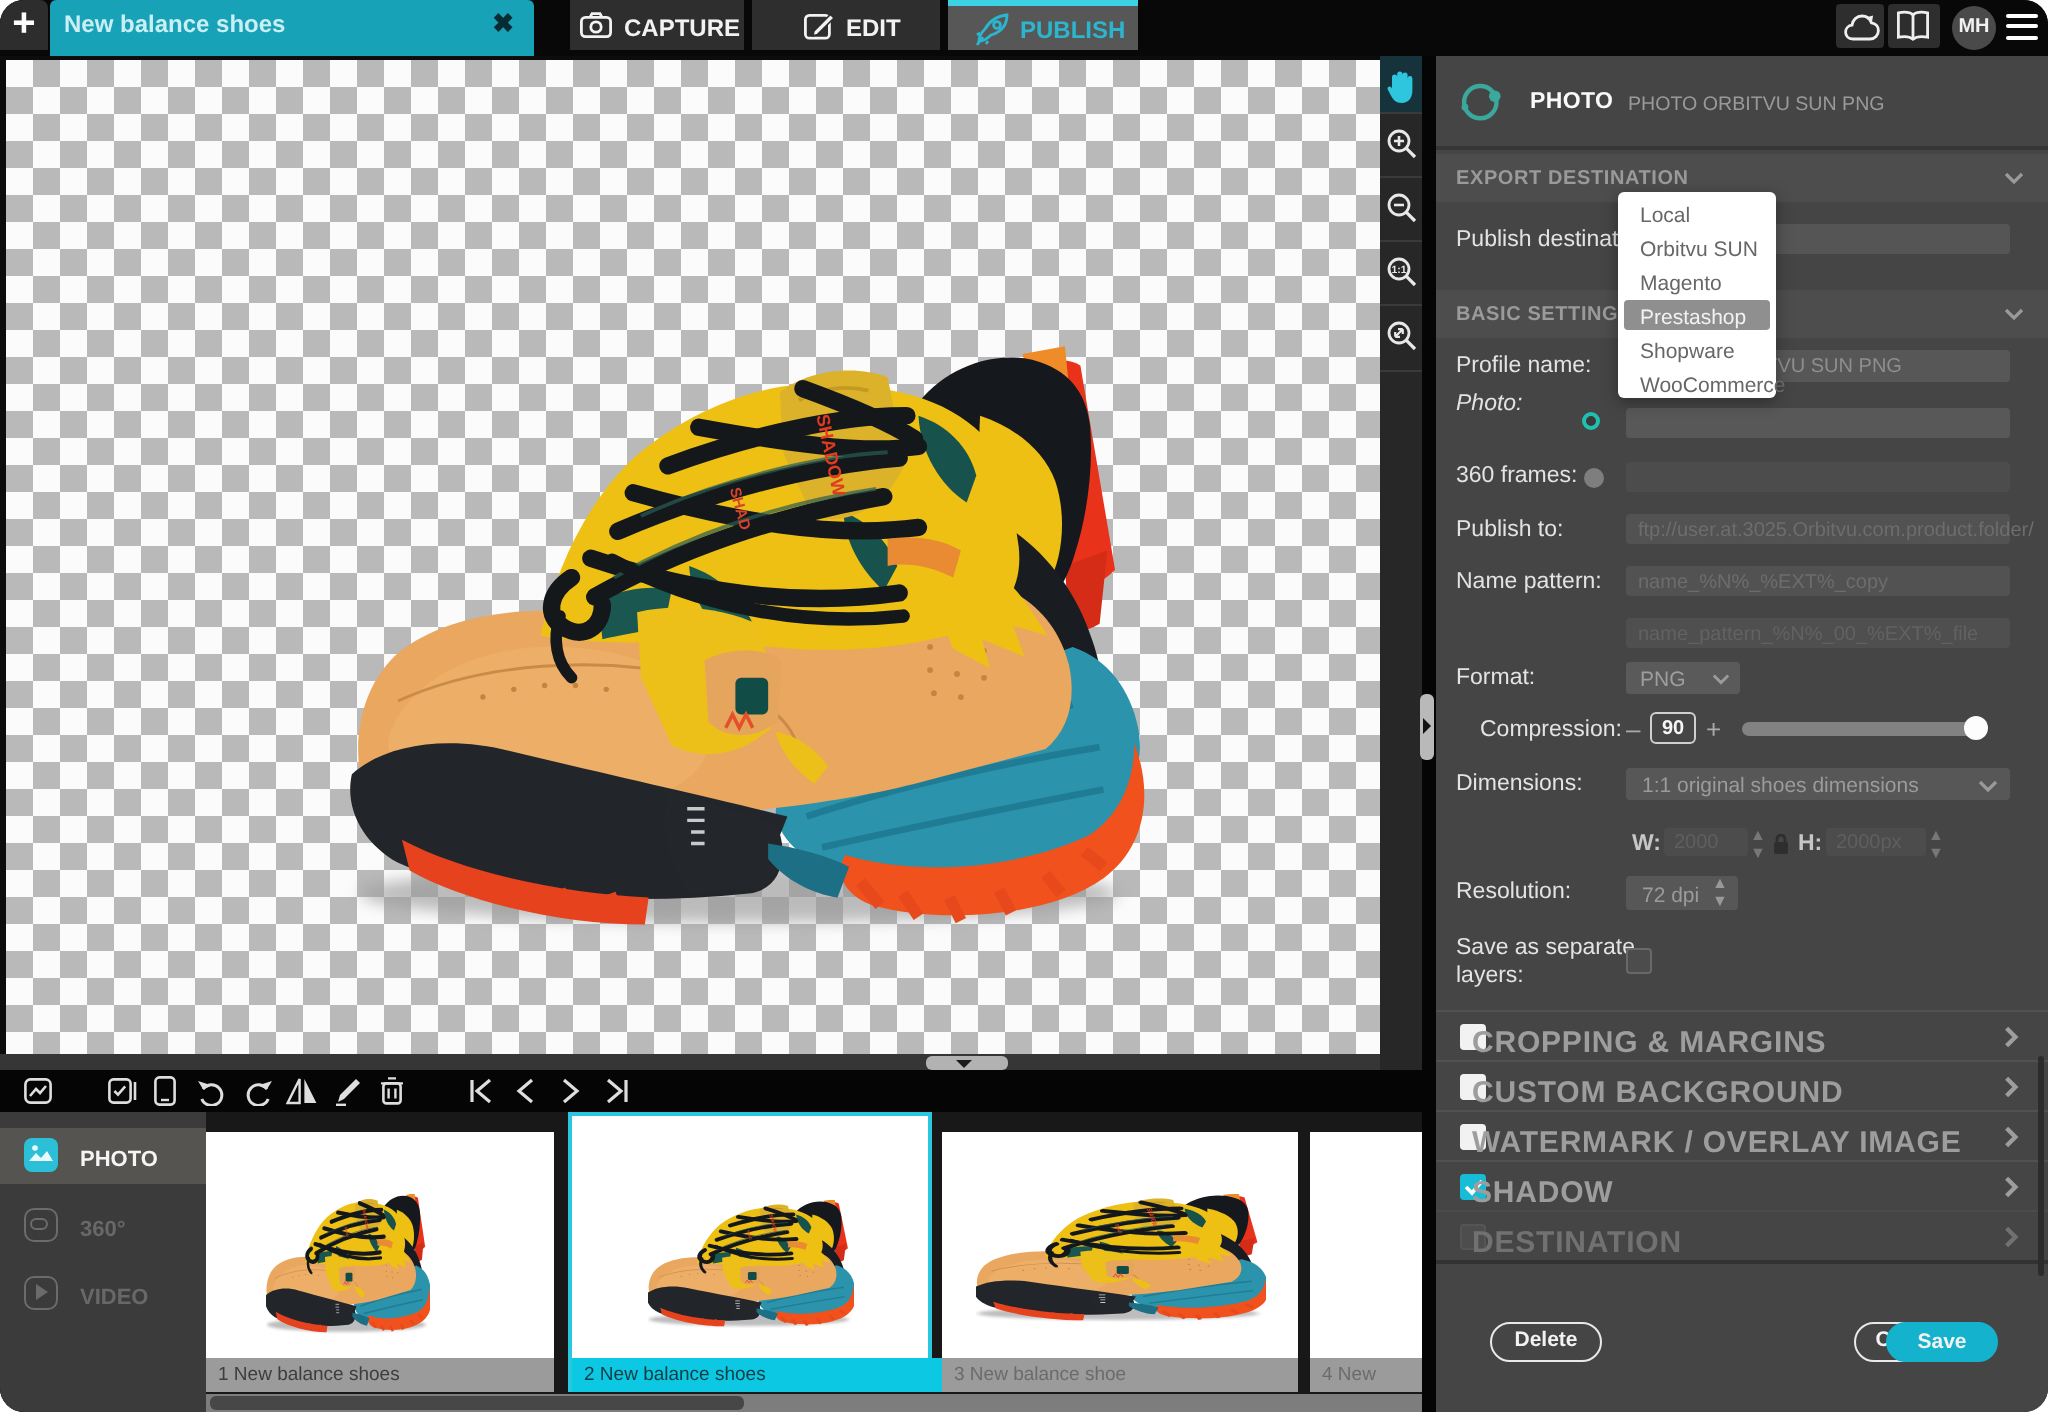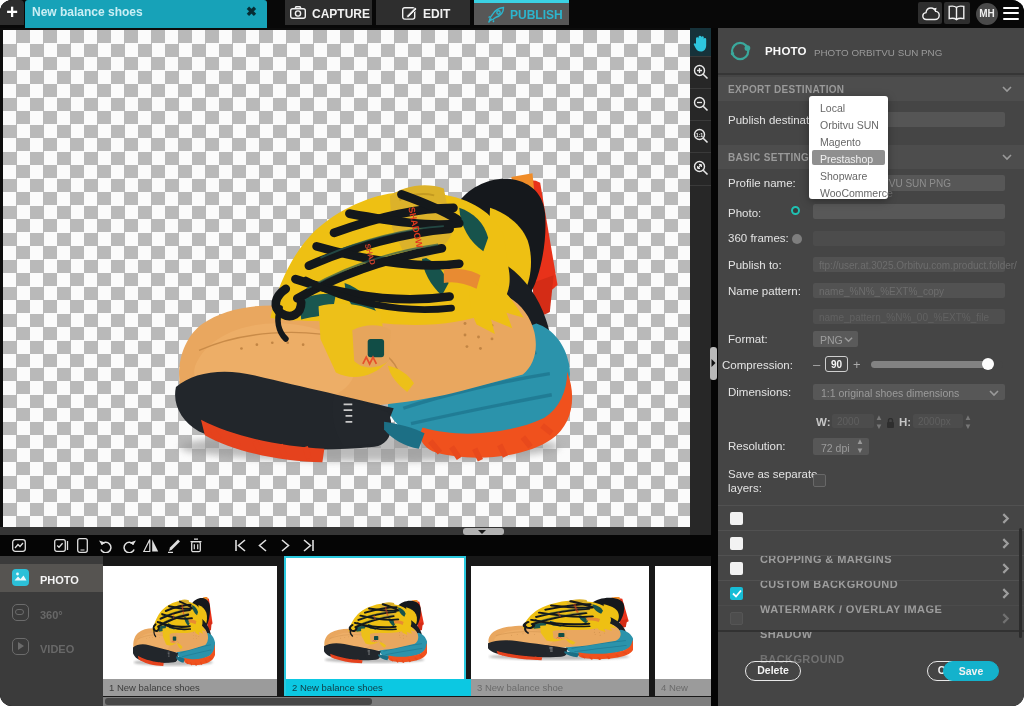--- a/index.html
+++ b/index.html
@@ -44,21 +44,21 @@
   .sechead{left:0;width:306px;height:24px;background:#4d4d4d;}
   .sechead span{position:absolute;left:10px;top:7px;font-size:10px;font-weight:bold;
     color:#9a9a9a;letter-spacing:.3px;}
   .chev{position:absolute;width:10px;height:10px;}
   .input{position:absolute;background:#565656;border-radius:2px;}
   .input.dim{background:#4c4c4c;}
   .ftext{position:absolute;color:#777;font-size:10px;white-space:nowrap;overflow:hidden;}
   
   .trow{left:0;width:306px;height:25px;border-top:1px solid #515151;}
   .trow .cb{position:absolute;left:12px;top:6px;width:13px;height:13px;background:#f2f2f2;border-radius:2px;}
-  .trow .tt{position:absolute;left:42px;top:7px;font-size:11px;font-weight:bold;color:#9d9d9d;letter-spacing:.4px;margin-top:40px;}
+  .trow .tt{position:absolute;left:18px;top:7px;font-size:15px;font-weight:bold;color:#9d9d9d;letter-spacing:.4px;}
   .btn{position:absolute;height:20px;border-radius:10px;border:1.5px solid #e9e9e9;
     color:#f2f2f2;font-size:10.5px;font-weight:bold;text-align:center;line-height:17px;}
   
   #popup{left:809px;top:96px;width:79px;height:103px;background:#fff;border-radius:3px;
     box-shadow:0 2px 8px rgba(0,0,0,.35);z-index:50;}
   #popup .it{position:absolute;left:11px;font-size:10.5px;color:#676767;}
   #popup .hl{position:absolute;left:3px;top:54px;width:73px;height:15px;background:#8f8f8f;border-radius:2px;}
   
   #btoolbar{left:0;top:535px;width:711px;height:21px;background:#050505;}
   #bottom{left:0;top:556px;width:711px;height:150px;background:#222;}
@@ -315,46 +315,46 @@
     <div class="abs sechead" style="top:117px;">
         <span>BASIC SETTINGS</span>
       <svg class="chev" style="right:12px;top:7px;" viewBox="0 0 10 10">
           <path d="M1 3 L5 7 L9 3" fill="none" stroke="#9a9a9a" stroke-width="1.6"></path>
         </svg>
     </div>
     <div class="pl" style="left:10px;top:149px;">Profile name:</div>
     <div class="input" style="left:95px;top:147px;width:192px;height:16px;background:#575757;">
       <div class="ftext" style="left:7px;top:3px;color:#8e8e8e;">PHOTO ORBITVU SUN PNG</div>
       </div>
-    <div class="pl" style="left:10px;top:179px;">Photo:</div>
+    <div class="pl" style="left:10px;top:168px;font-style:italic;">Photo:</div>
     <div class="abs" style="left:73px;top:178px;width:9px;height:9px;border-radius:50%;
        border:2px solid #1fc0b2;background:#3a3a3a;"></div>
     <div class="input" style="left:95px;top:176px;width:192px;height:15px;background:#585858;"></div>
     <div class="pl" style="left:10px;top:204px;">360 frames:</div>
     <div class="abs" style="left:74px;top:206px;width:10px;height:10px;border-radius:50%;background:#7e7e7e;"></div>
     <div class="input dim" style="left:95px;top:203px;width:192px;height:15px;"></div>
     <div class="pl" style="left:10px;top:231px;">Publish to:</div>
     <div class="input" style="left:95px;top:229px;width:192px;height:15px;background:#525252;">
       <div class="ftext" style="left:6px;top:3px;color:#6d6d6d;">ftp://user.at.3025.Orbitvu.com.product.folder/</div>
       </div>
     <div class="pl" style="left:10px;top:257px;">Name pattern:</div>
     <div class="input" style="left:95px;top:255px;width:192px;height:15px;background:#525252;">
       <div class="ftext" style="left:6px;top:3px;color:#6d6d6d;">name_%N%_%EXT%_copy</div>
       </div>
     <div class="input" style="left:95px;top:281px;width:192px;height:15px;background:#4f4f4f;">
       <div class="ftext" style="left:6px;top:3px;color:#626262;">name_pattern_%N%_00_%EXT%_file</div>
       </div>
     <div class="pl" style="left:10px;top:305px;">Format:</div>
-    <div class="input" style="left:95px;top:303px;width:45px;height:16px;background:#5a5a5a;">
+    <div class="input" style="left:95px;top:303px;width:57px;height:16px;background:#5a5a5a;">
       <div class="ftext" style="left:7px;top:3px;color:#9e9e9e;font-size:10.5px;">PNG</div>
       <svg class="chev" style="right:5px;top:4px;width:9px;height:9px;" viewBox="0 0 10 10">
           <path d="M1 3 L5 7 L9 3" fill="none" stroke="#9a9a9a" stroke-width="1.6"></path>
         </svg>
     </div>
-    <div class="pl" style="left:4px;top:331px;">Compression:</div>
+    <div class="pl" style="left:22px;top:331px;">Compression:</div>
     <div class="pl" style="left:95px;top:329px;color:#aaa;font-size:13px;">–</div>
     <div class="abs" style="left:107px;top:328px;width:23px;height:16px;border:1px solid #cfcfcf;border-radius:3px;
         color:#f5f5f5;font-size:10px;font-weight:bold;text-align:center;line-height:15px;">90</div>
     <div class="pl" style="left:135px;top:329px;color:#aaa;font-size:13px;">+</div>
     <div class="abs" style="left:153px;top:333px;width:132px;height:7px;border-radius:4px;background:#454545;"></div>
     <div class="abs" style="left:153px;top:333px;width:120px;height:7px;border-radius:4px;background:#828282;"></div>
     <div class="abs" style="left:264px;top:330px;width:12px;height:12px;border-radius:50%;background:#fdfdfd;"></div>
     <div class="pl" style="left:10px;top:358px;">Dimensions:</div>
     <div class="input" style="left:95px;top:356px;width:192px;height:16px;background:#575757;">
       <div class="ftext" style="left:8px;top:3px;color:#9b9b9b;font-size:10.5px;">1:1 original shoes dimensions</div>
@@ -412,21 +412,21 @@
       <svg class="abs" style="left:14px;top:8px;" width="10" height="9" viewBox="0 0 10 9">
           <path d="M1 4.5 L4 7.5 L9 1.5" fill="none" stroke="#fff" stroke-width="1.8"></path>
         </svg>
       <div class="tt">SHADOW</div>
       <svg class="chev" style="right:13px;top:7px;width:11px;height:11px;" viewBox="0 0 10 10">
           <path d="M3 1 L7 5 L3 9" fill="none" stroke="#9d9d9d" stroke-width="2"></path>
         </svg>
       </div>
     <div class="abs trow" style="top:577px;opacity:.5;">
         <div class="cb" style="background:#555;border:1px solid #666;"></div>
-        <div class="tt">BACKGROUND</div>
+        <div class="tt">DESTINATION</div>
       <svg class="chev" style="right:13px;top:7px;width:11px;height:11px;" viewBox="0 0 10 10">
           <path d="M3 1 L7 5 L3 9" fill="none" stroke="#9d9d9d" stroke-width="2"></path>
         </svg>
       </div>
     <div class="abs" style="left:0;top:602px;width:306px;height:2px;background:#323232;"></div>
     <div class="abs" style="left:301px;top:500px;width:3px;height:110px;background:#2c2c2c;border-radius:2px;"></div>
 
     <div class="btn" style="left:27px;top:633px;width:56px;">Delete</div>
     <div class="btn" style="left:161px;top:633px;width:56px;margin-left:48px;">Cancel</div>
     <div class="btn" style="left:225px;top:633px;width:56px;background:#14b2cc;border-color:#14b2cc;line-height:18px;">Save</div>

